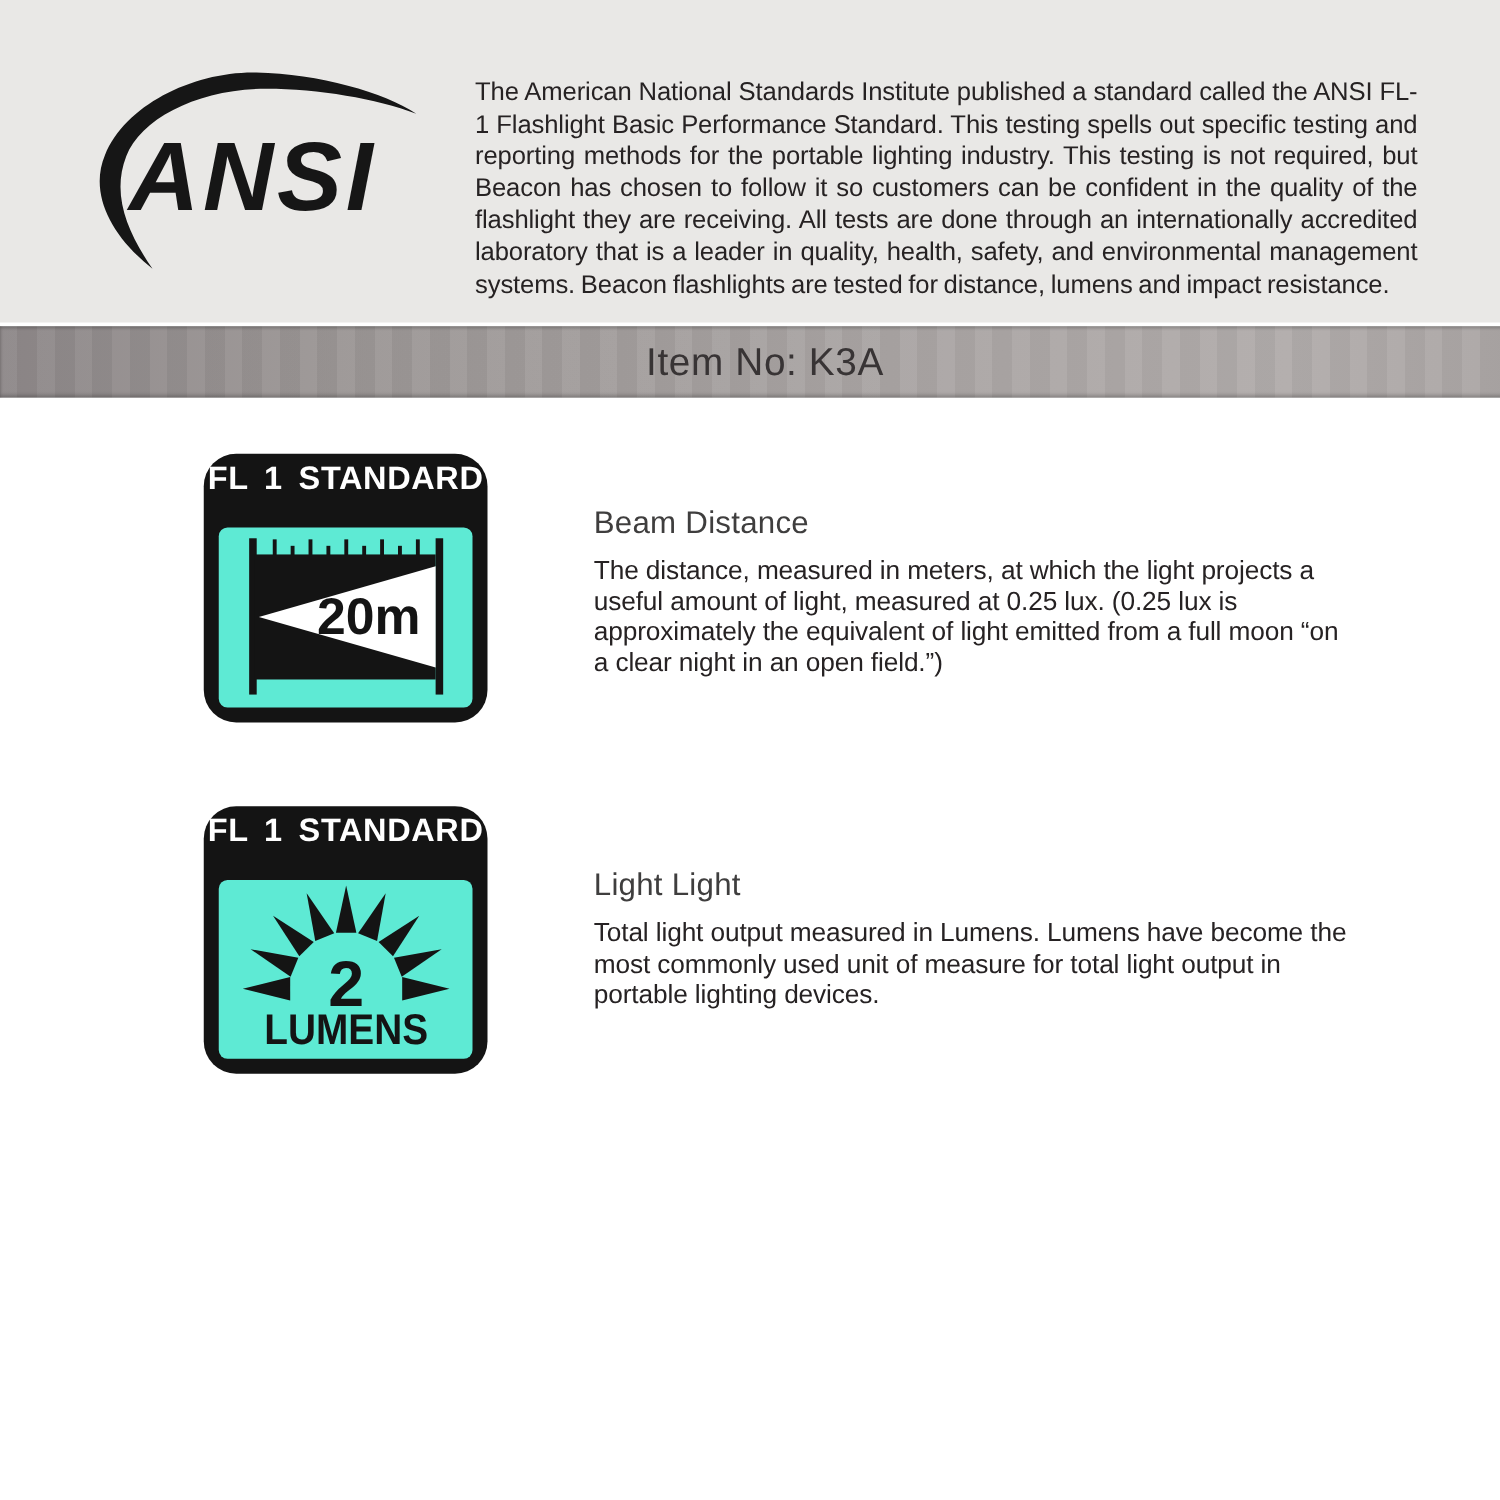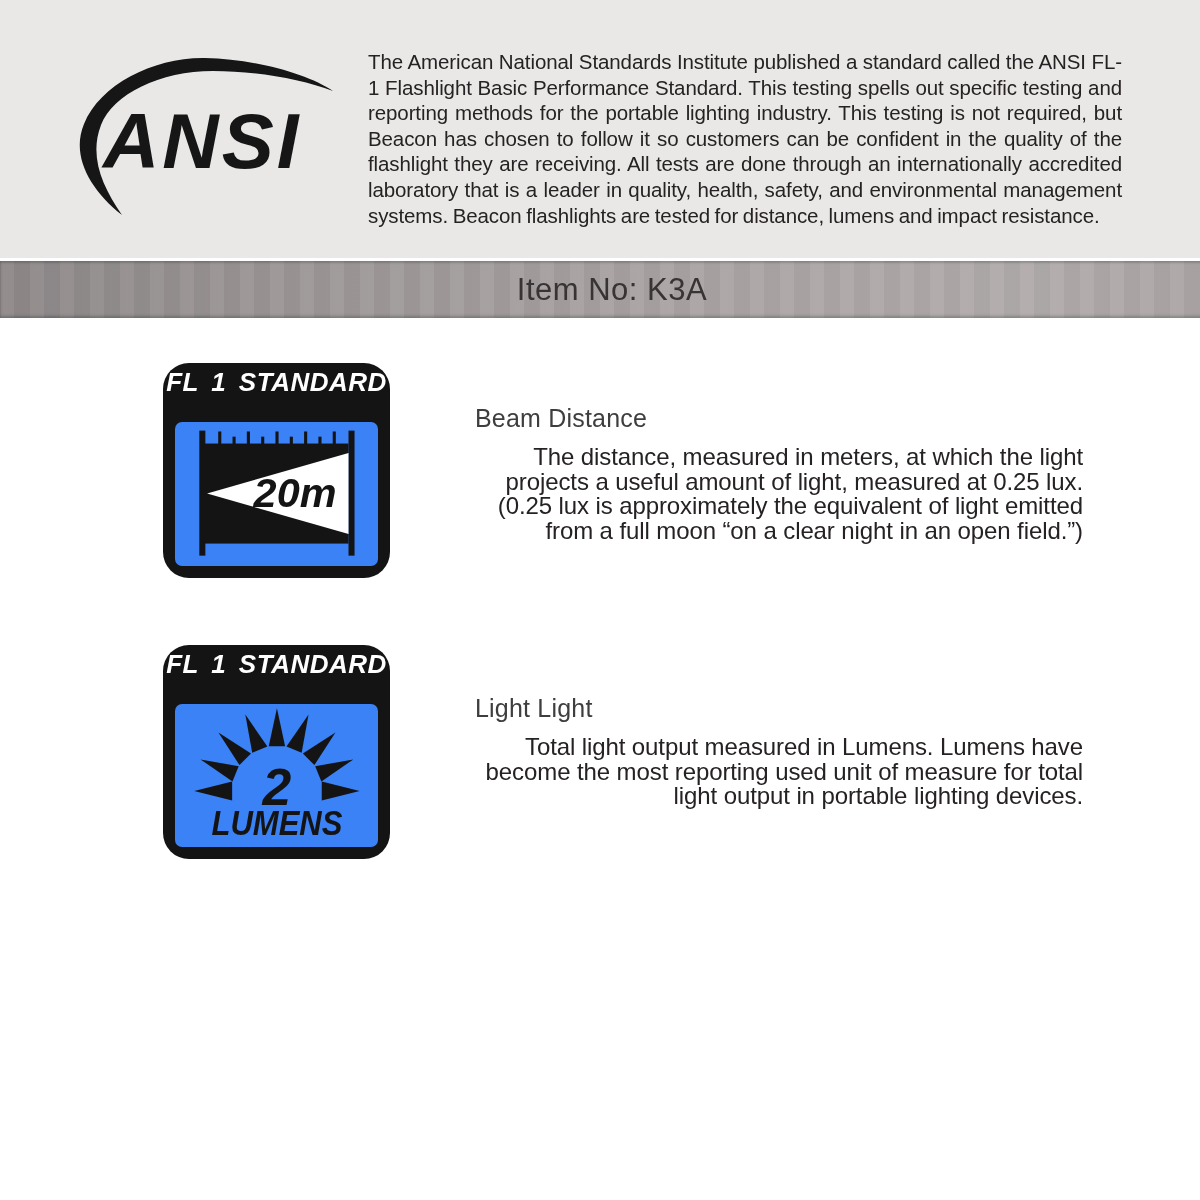--- a/index.html
+++ b/index.html
@@ -9,44 +9,44 @@
   }
   
   .gray-panel{position:absolute;left:0;top:0;width:1200px;height:258px;background:#e9e8e6;}
   .ansi-logo{position:absolute;left:75px;top:53px;width:262px;height:168px;}
   .ansi-logo path{fill:#161616;}
   .ansi-logo text{
     fill:#161616;font-family:"Liberation Sans", sans-serif;
     font-weight:bold;font-style:italic;font-size:78px;letter-spacing:3px;
   }
   .intro{
-    position:absolute;left:368px;top:49px;width:754px;margin:0;
+    position:absolute;left:368px;top:49px;width:754px;margin:12px;
     font-size:20.5px;line-height:25.6px;text-align:justify;
     letter-spacing:-0.1px;word-spacing:-1px;color:#262223;
   }
   
   .item-bar{
     position:absolute;left:0;top:261px;width:1200px;height:57px;
     background:
       repeating-linear-gradient(to right, rgba(255,255,255,0.04) 0 14px, rgba(0,0,0,0.03) 14px 30px),
       linear-gradient(to right,#8e8889 0%,#9b9695 22%,#a9a4a3 55%,#b1acab 85%,#aba6a5 100%);
     box-shadow:inset 0 2px 2px rgba(0,0,0,0.18), inset 0 -2px 3px rgba(0,0,0,0.22);
     display:flex;align-items:center;justify-content:center;padding-left:12px;
   }
   .item-label{font-size:31px;color:#383435;letter-spacing:0.5px;}
   
-  .badge{position:absolute;width:227px;height:215px;background:#141414;border-radius:26px;font-style:italic;}
+  .badge{position:absolute;width:227px;height:215px;background:#141414;border-radius:26px;}
   .badge-header{
     position:absolute;left:0;top:0;width:100%;height:38px;
     display:flex;align-items:center;justify-content:center;
     color:#ffffff;font-weight:bold;font-size:26px;letter-spacing:0.5px;word-spacing:5px;
   }
   .badge-inner{
     position:absolute;left:12px;right:12px;top:38px;bottom:12px;
-    background:#3b82f6;border-radius:7px;overflow:hidden;margin-top:21px;
+    background:#5eead4;border-radius:7px;overflow:hidden;margin-top:21px;
   }
   .badge-inner svg{position:absolute;left:0;top:0;width:100%;height:100%;}
   .icon-black{fill:#141414;}
   .beam-value{
     fill:#141414;font-family:"Liberation Sans", sans-serif;font-weight:bold;font-size:48px;
     text-anchor:middle;
   }
   .lumen-number{
     fill:#141414;font-family:"Liberation Sans", sans-serif;font-weight:bold;font-size:60px;
     text-anchor:middle;
@@ -58,21 +58,21 @@
   .spec-beam .badge{left:163px;top:363px;}
   .spec-light .badge{left:163px;top:645px;height:214px;}
   
   .spec-text{position:absolute;width:608px;}
   .spec-beam .spec-text{left:475px;top:402px;}
   .spec-light .spec-text{left:475px;top:692px;}
   .spec-text h2{
     margin:0;font-size:25px;font-weight:400;color:#3f3e3e;letter-spacing:0.2px;line-height:33px;
   }
   .spec-text p{
-    margin:10px 0 0 0;font-size:24px;line-height:24.6px;color:#262223;letter-spacing:-0.1px;text-align:right;
+    margin:10px 0 0 0;font-size:21px;line-height:24.6px;color:#262223;letter-spacing:-0.1px;
   }
 </style>
 </head>
 <body>
 
 <div class="page">
 
   <header class="gray-panel">
     <svg class="ansi-logo" viewBox="0 0 262 168" aria-hidden="true">
       <path d="M 47 162
@@ -138,17 +138,17 @@
           <polygon class="icon-black" points="71.9,57.5 58.5,70.9 34.1,33.1"></polygon>
           <polygon class="icon-black" points="57.6,72.3 50.4,89.9 13.3,64.3"></polygon>
           <polygon class="icon-black" points="50,90 50,112 6,101"></polygon>
           <text class="lumen-number" x="102" y="117">2</text>
           <text class="lumen-unit" x="102" y="152" textLength="152" lengthAdjust="spacingAndGlyphs">LUMENS</text>
         </svg>
       </div>
     </div>
     <div class="spec-text">
       <h2>Light Light</h2>
-      <p>Total light output measured in Lumens. Lumens have become the most reporting used unit of measure for total light output in portable lighting devices.</p>
+      <p>Total light output measured in Lumens. Lumens have become the most commonly used unit of measure for total light output in portable lighting devices.</p>
     </div>
   </section>
 
 </div>
 
 </body></html>

